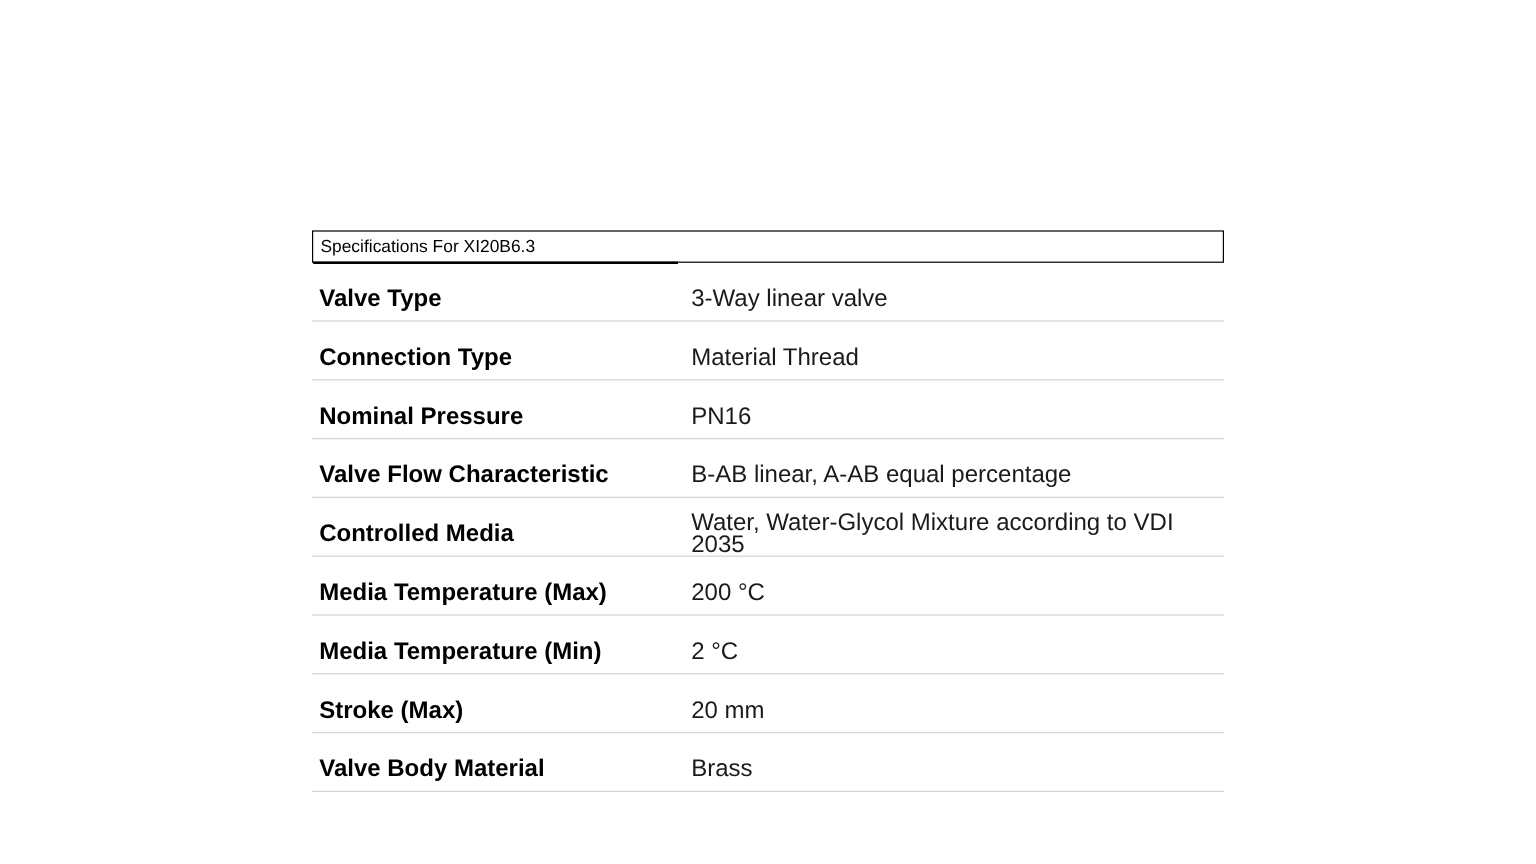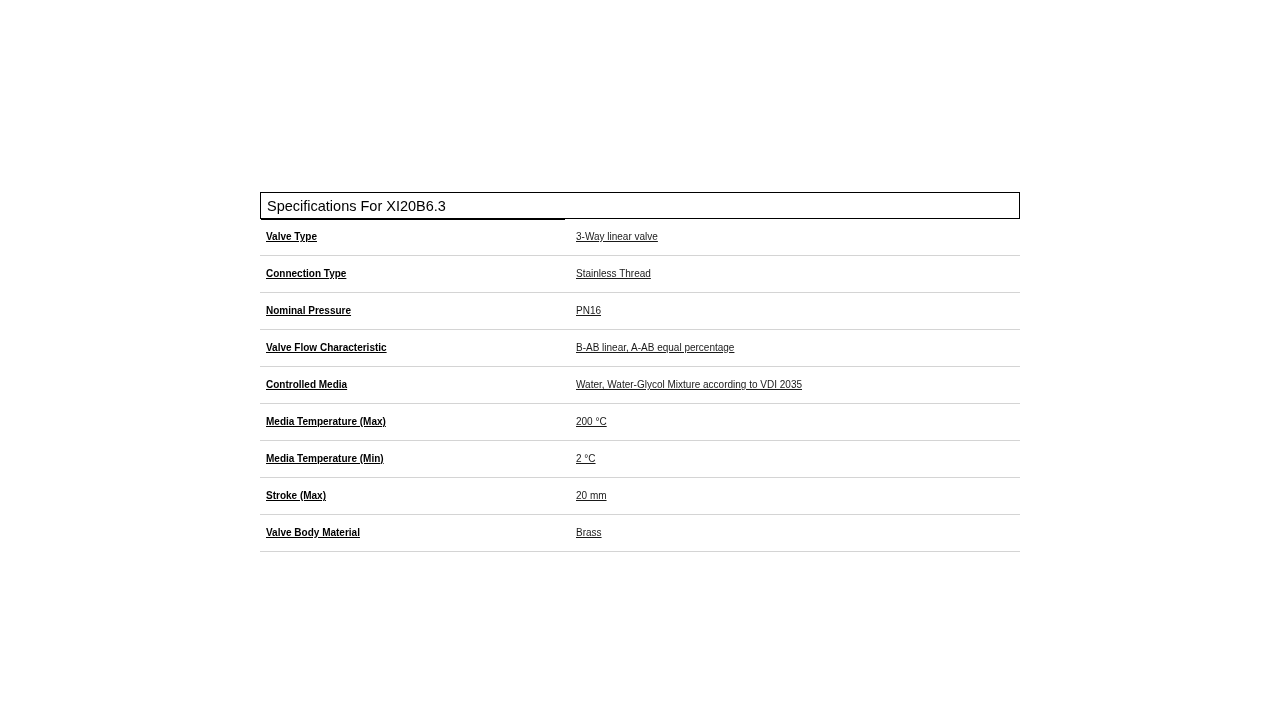--- a/index.html
+++ b/index.html
@@ -58,26 +58,25 @@
     border-collapse: collapse;
     table-layout: fixed;
   }
 
   table.spec-table tr {
     height: 36px;
   }
 
   table.spec-table td {
     border-bottom: 1px solid #d4d4d4;
-    padding: 0 0 0 6px;
+    padding: 12px 0 0 6px;
     vertical-align: middle;
-    font-size: 10px;
+    font-size: 20px;
     line-height: 18px;
     height: 36px;
-    text-decoration: underline;
   }
 
   td.spec-label {
     width: 304px;
     font-weight: bold;
     color: #000000;
   }
 
   td.spec-value {
     font-weight: normal;
@@ -98,21 +97,21 @@
     </div>
 
     <table class="spec-table">
       <tbody>
         <tr>
           <td class="spec-label">Valve Type</td>
           <td class="spec-value">3-Way linear valve</td>
         </tr>
         <tr>
           <td class="spec-label">Connection Type</td>
-          <td class="spec-value">Stainless Thread</td>
+          <td class="spec-value">Material Thread</td>
         </tr>
         <tr>
           <td class="spec-label">Nominal Pressure</td>
           <td class="spec-value">PN16</td>
         </tr>
         <tr>
           <td class="spec-label">Valve Flow Characteristic</td>
           <td class="spec-value">B-AB linear, A-AB equal percentage</td>
         </tr>
         <tr>

